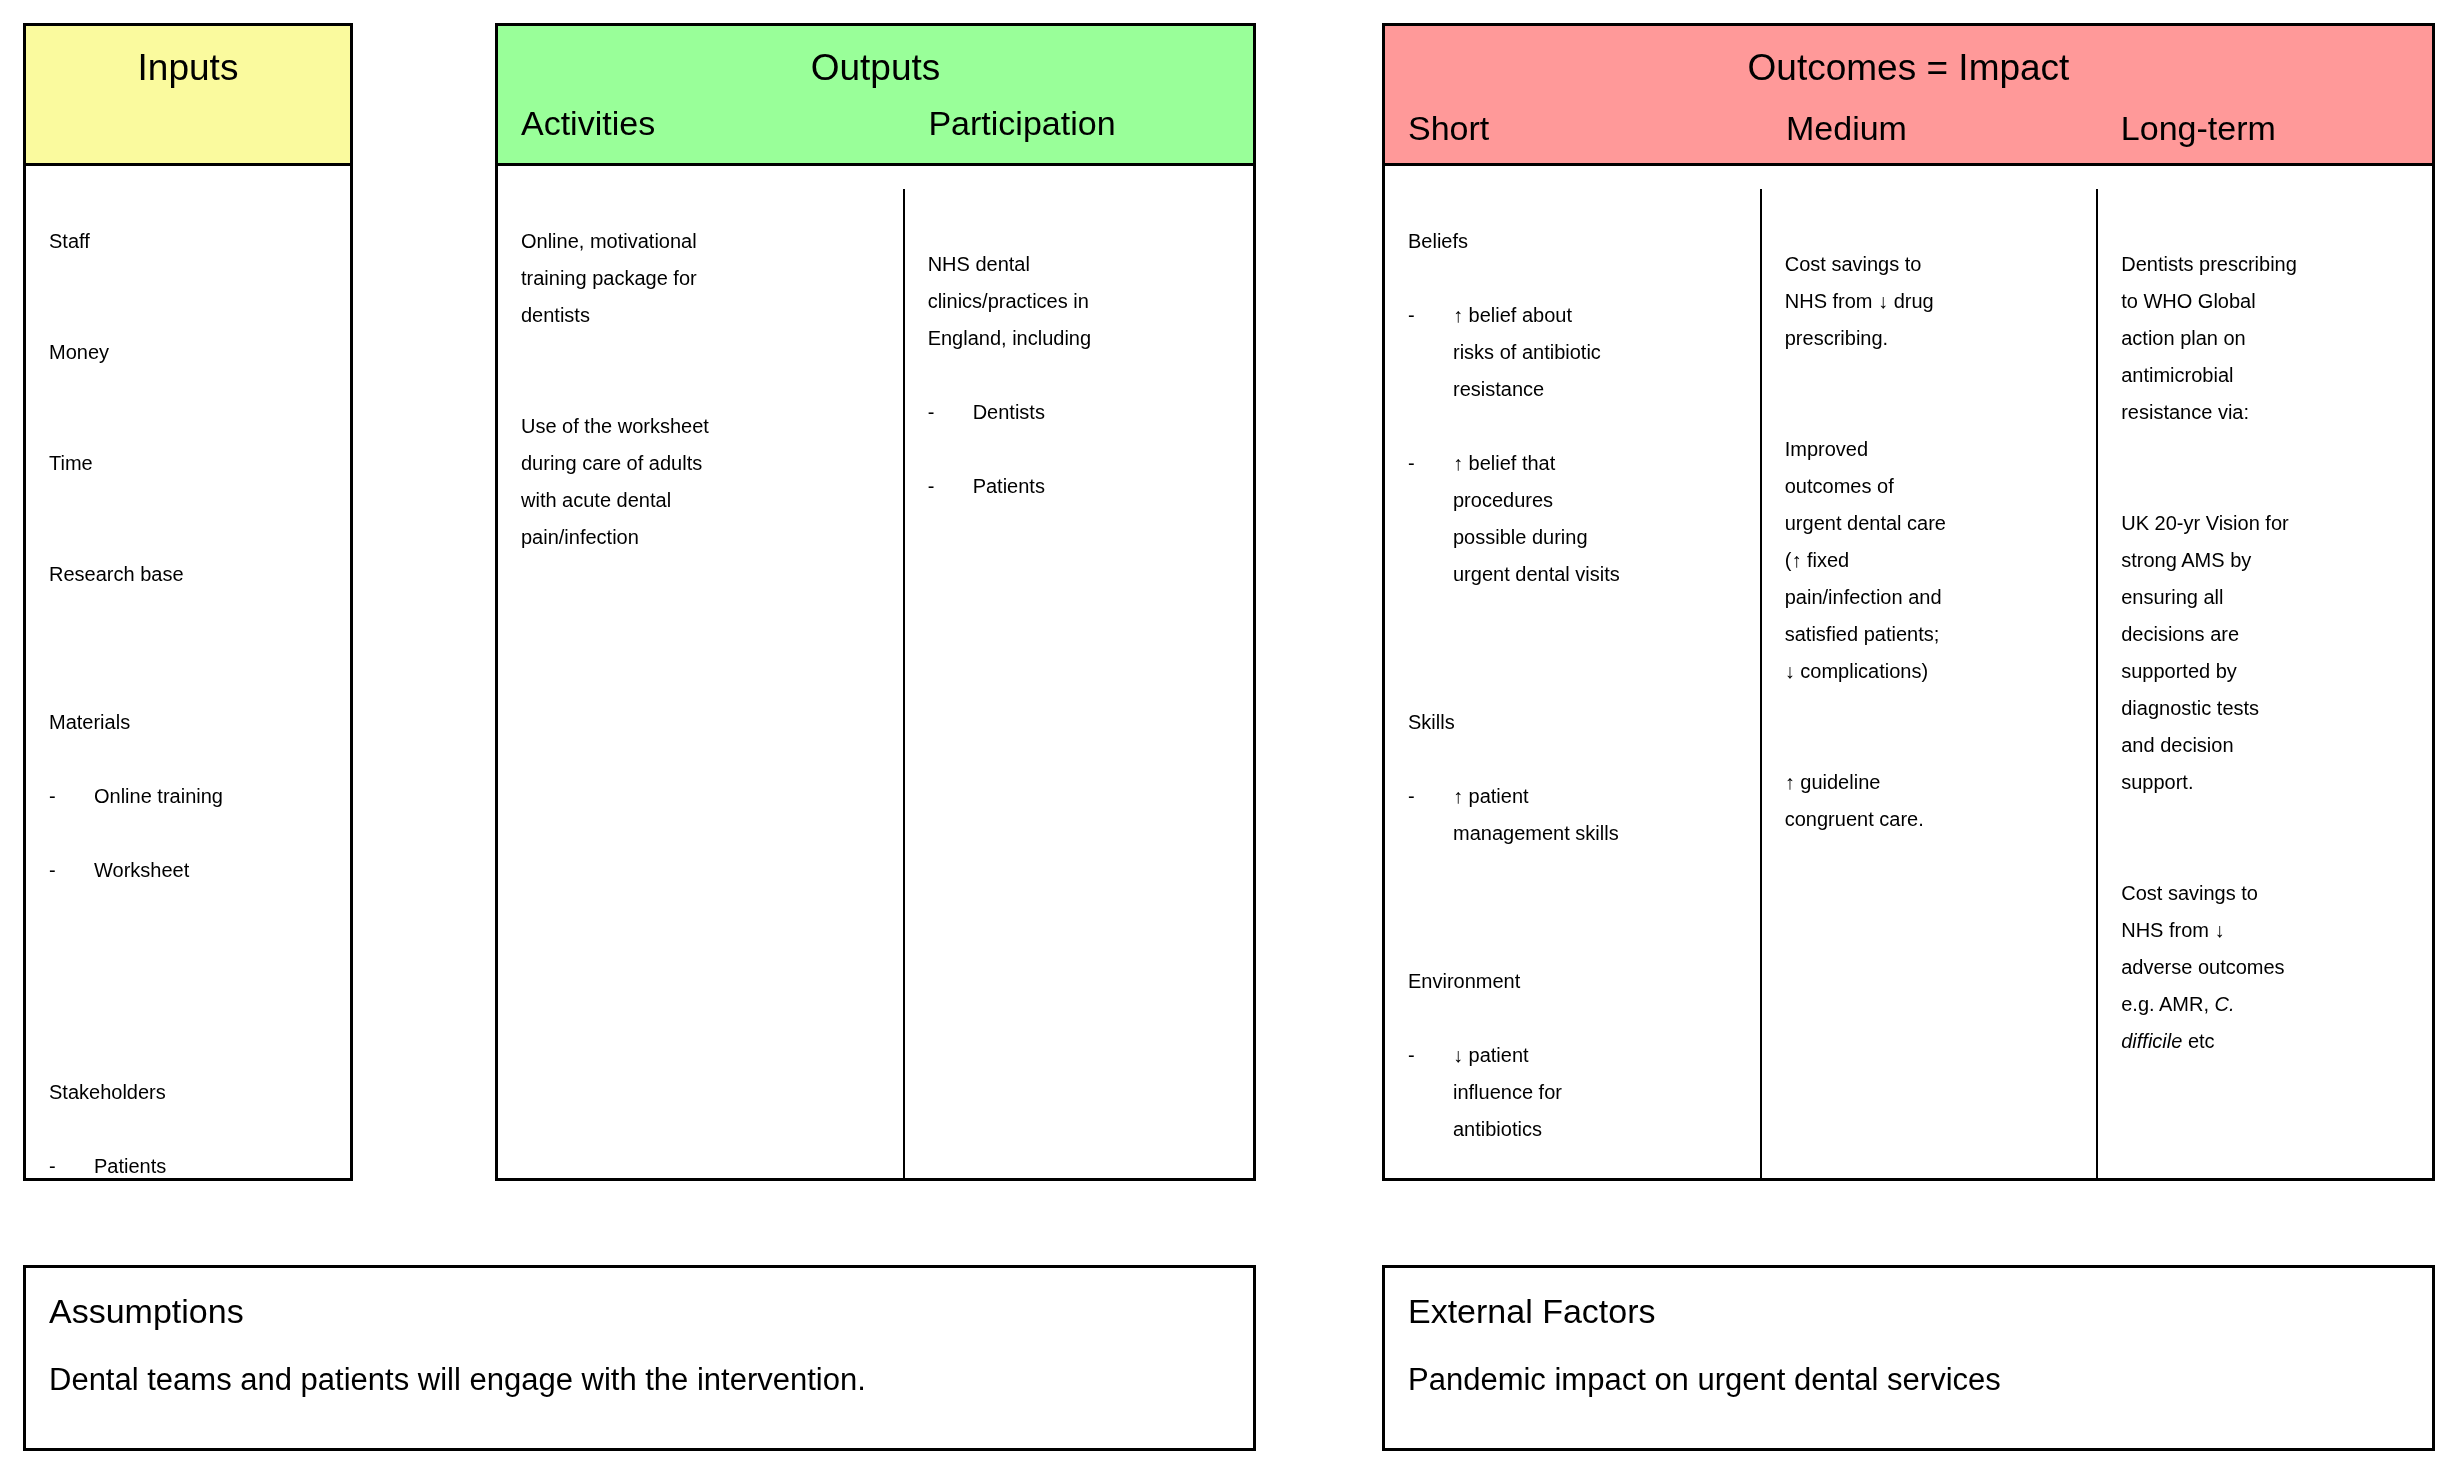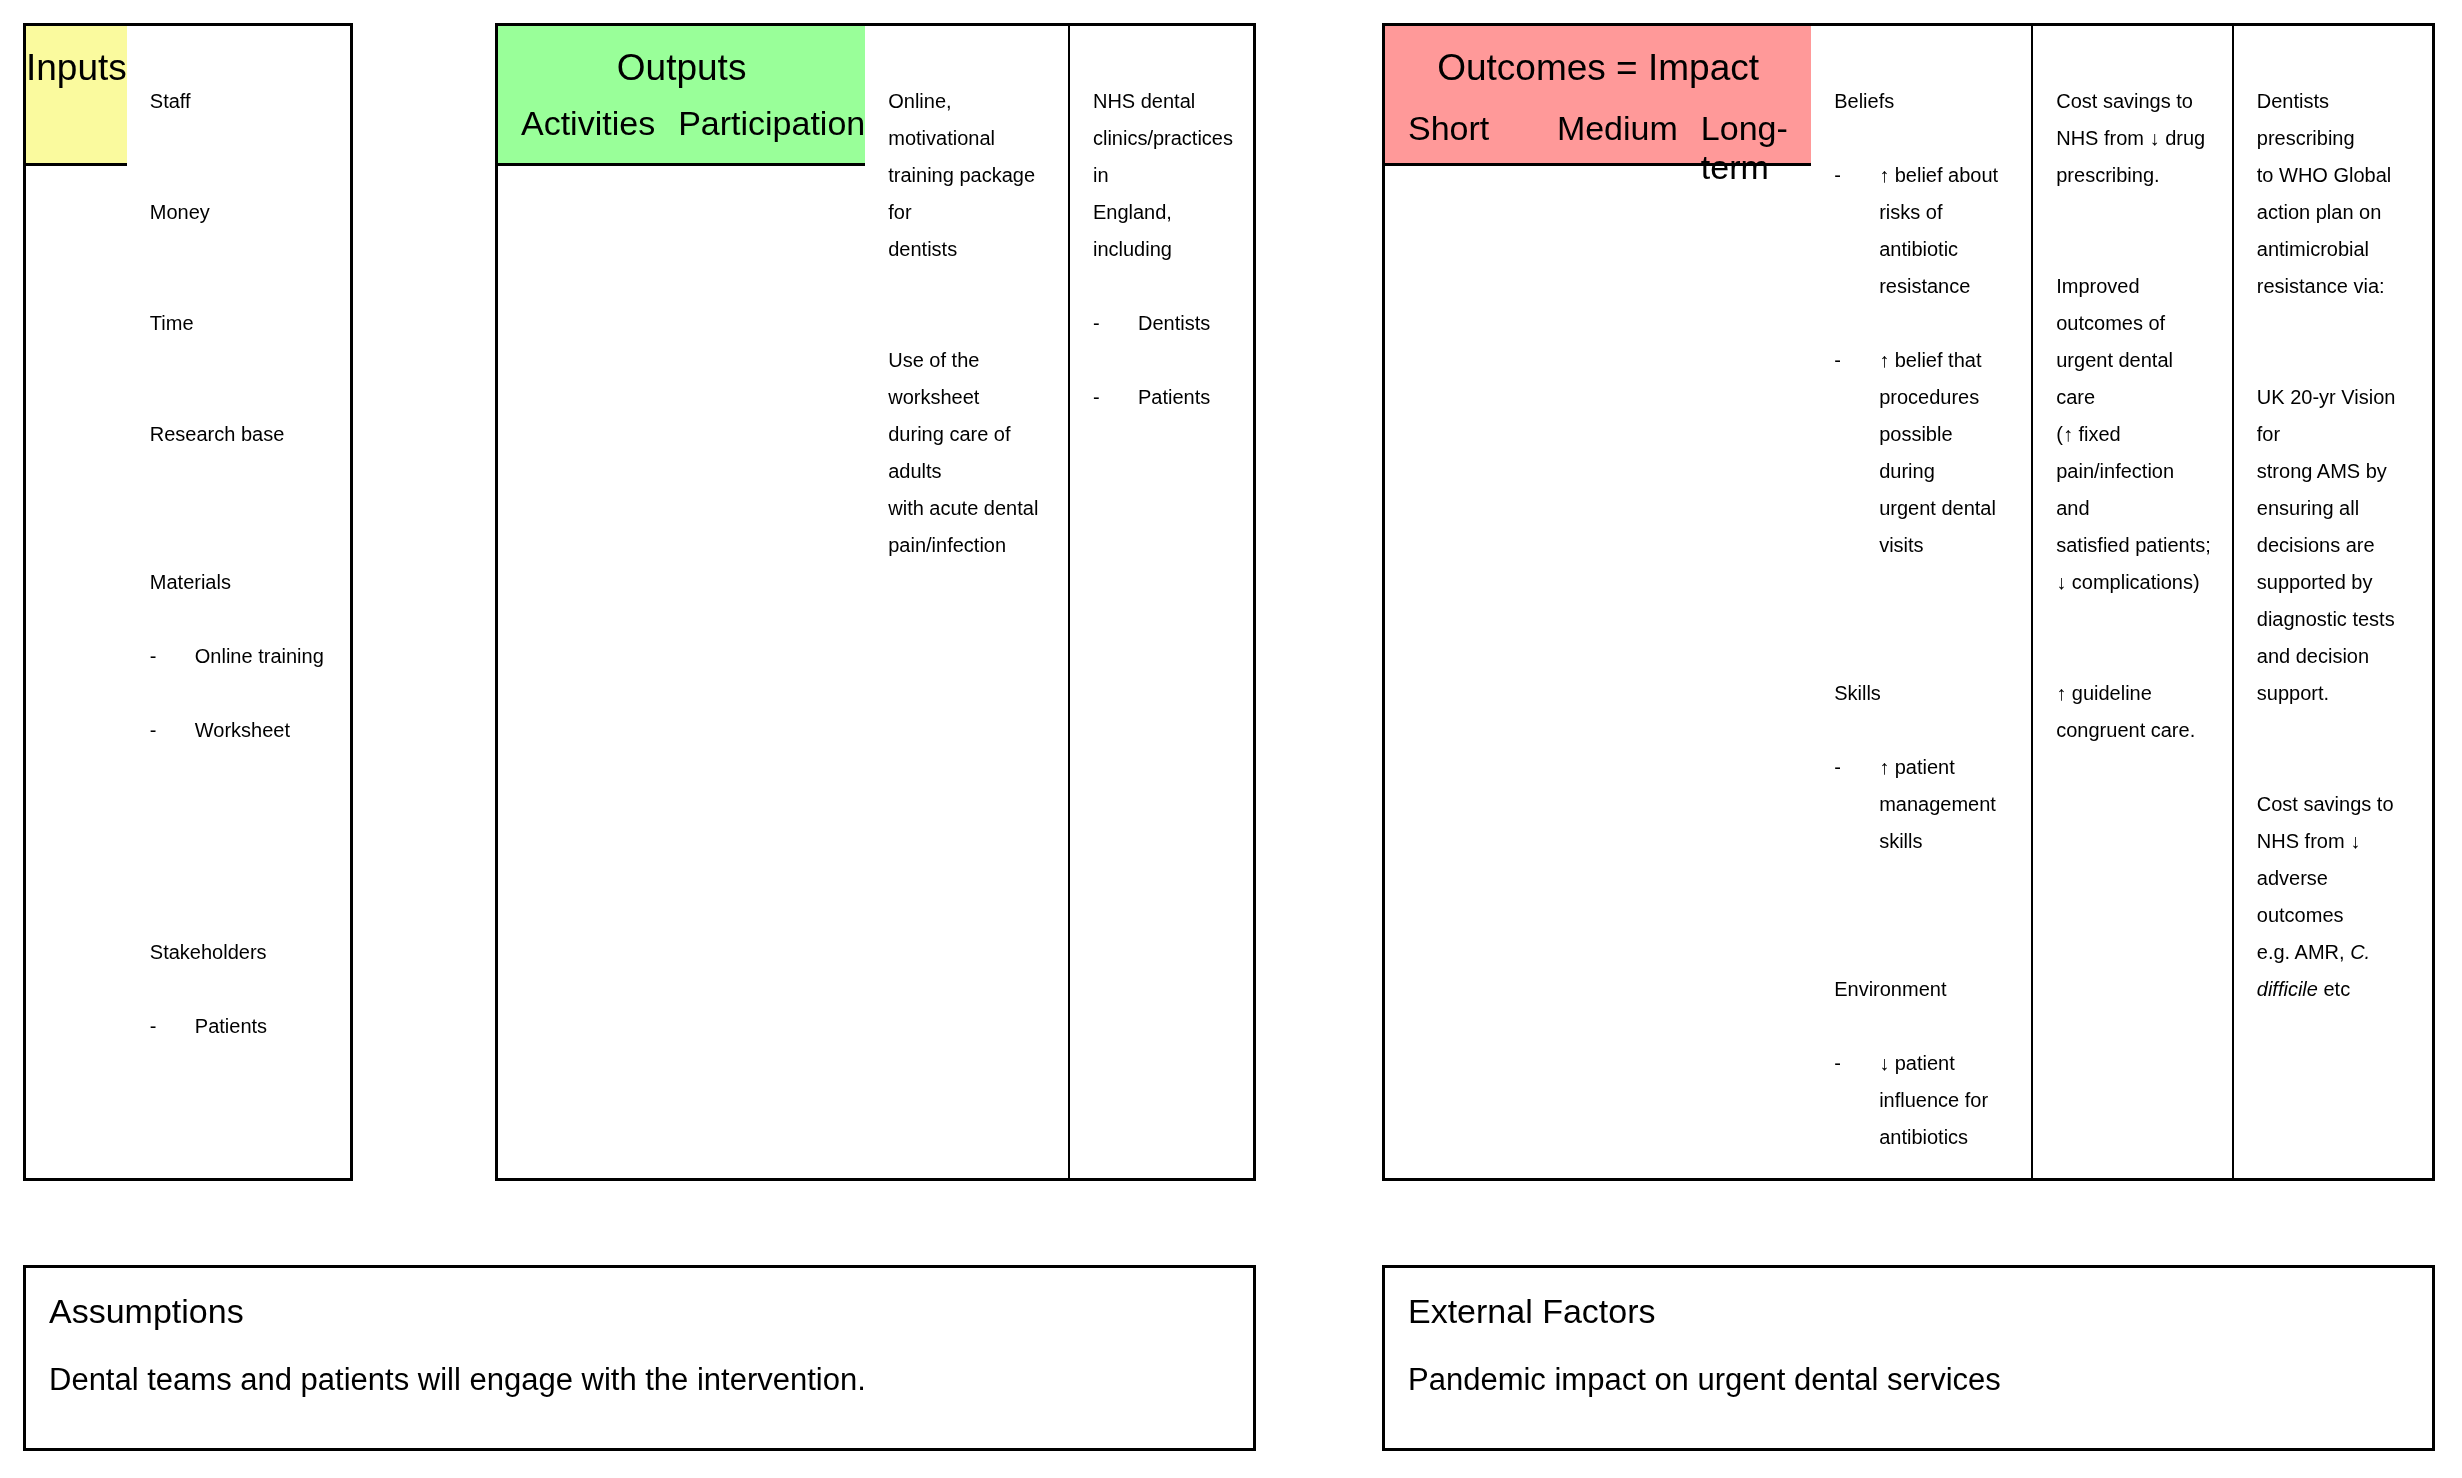--- a/index.html
+++ b/index.html
@@ -2,37 +2,37 @@
 <html style="font-size:12.4px"><head>
 <meta charset="utf-8">
 <style>
   html,body{margin:0;padding:0;}
   body{
     width:2462px;height:1478px;position:relative;background:#ffffff;
     font-family:"Liberation Sans", sans-serif;color:#000;
   }
   .box{
     position:absolute;border:3.9px solid #000;box-sizing:border-box;
-    background:#fff;display:flex;flex-direction:row;overflow:hidden;
+    background:#fff;display:flex;flex-direction:column;overflow:hidden;
   }
   .hdr{
     height:140px;flex:none;box-sizing:border-box;border-bottom:3.1px solid #000;
     display:flex;flex-direction:column;justify-content:space-between;
   }
   .hdr .title{
     font-size:37px;line-height:43px;text-align:center;padding-top:20px;
   }
   .subrow{display:flex;padding-bottom:20px;}
   .sub{font-size:34px;line-height:39px;padding-left:23px;box-sizing:border-box;}
   .cols{display:flex;flex:1;min-height:0;}
   .col{
     padding:20px 20px 0 23px;box-sizing:border-box;
     font-size:20px;line-height:37px;white-space:pre-line;
   }
-  .divl{border-left:2.3px solid #000;}
+  .divl{border-left:2.3px solid #000;margin-top:23px;}
   .para{margin:0 0 37px 0;}
   .lbl{margin:0;}
   .gap{height:37px;}
   .bullet{display:flex;}
   .dash{width:45px;flex:none;}
   .btxt{flex:1;}
   .it{font-style:italic;}
   .bbox{
     position:absolute;border:3.9px solid #000;box-sizing:border-box;background:#fff;
     padding:21.7px 23px;overflow:hidden;

